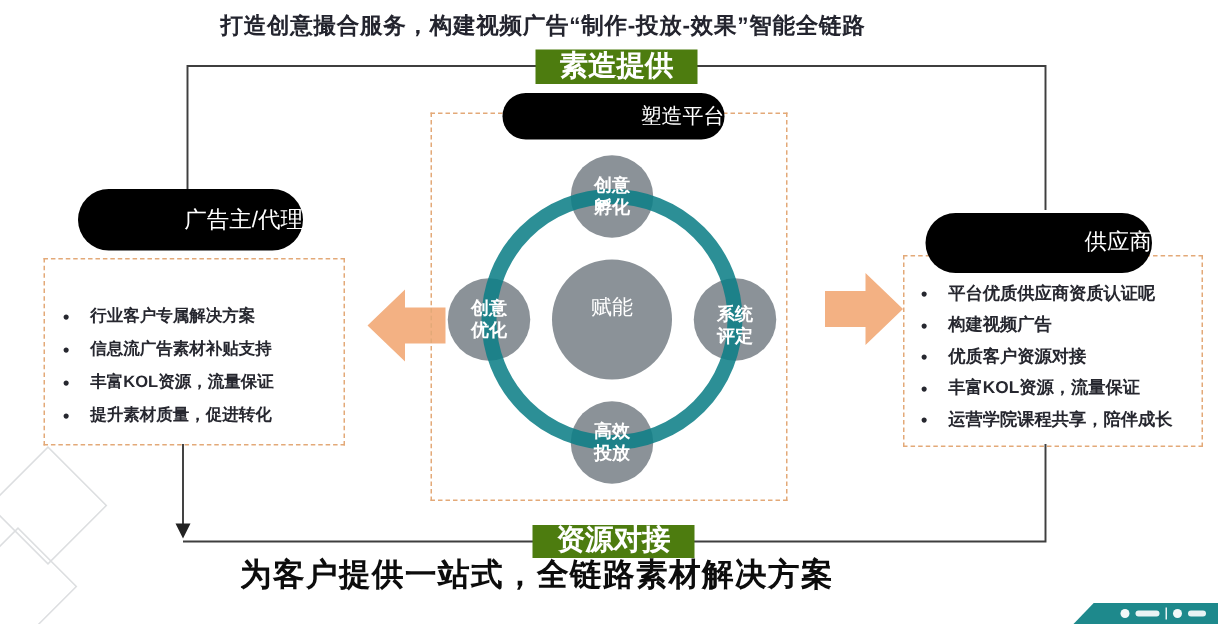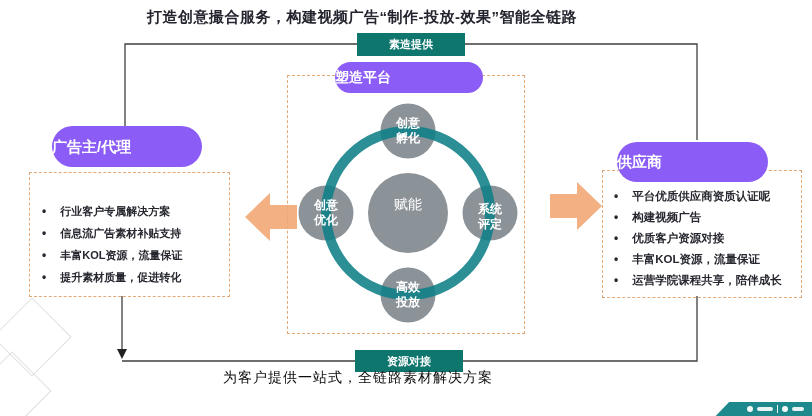--- a/index.html
+++ b/index.html
@@ -5,27 +5,27 @@
   html,body{margin:0;padding:0;background:#ffffff;}
   #page{position:relative;width:812px;height:416px;overflow:hidden;background:#ffffff;
         font-family:"Liberation Sans","DejaVu Sans",sans-serif;}
   .abs{position:absolute;}
 
   
   #header-title{left:0;top:8px;width:724px;text-align:center;font-size:15px;font-weight:bold;
                 color:#23242e;letter-spacing:.5px;z-index:4;}
 
   
-  .flow-label{background:#0f766e;color:#ffffff;font-weight:bold;font-size:11px;text-align:center;
+  .flow-label{background:#4d7c0f;color:#ffffff;font-weight:bold;font-size:19px;text-align:center;
               z-index:4;}
   #top-flow-label{left:357px;top:33px;width:108px;height:23px;line-height:23px;}
   #bottom-flow-label{left:355px;top:350px;width:108px;height:22px;line-height:22px;}
 
   
-  .pill{background:#8b5cf6;color:#ffffff;font-weight:bold;text-align:left;z-index:3;}
+  .pill{background:#000000;color:#ffffff;font-weight:normal;text-align:right;z-index:3;}
   #platform-pill{left:335px;top:62px;width:148px;height:31px;line-height:31px;border-radius:16px;font-size:14px;}
   #advertiser-pill{left:52px;top:126px;width:150px;height:41px;line-height:41px;border-radius:21px;font-size:15px;}
   #supplier-pill{left:617px;top:142px;width:151px;height:40px;line-height:40px;border-radius:20px;font-size:15px;}
 
   
   .dashed-box{border:1.5px dashed #e3a978;z-index:2;}
   #center-box{left:287px;top:75px;width:236px;height:257px;}
   #advertiser-panel{left:29px;top:172px;width:199px;height:123px;}
   #supplier-panel{left:602px;top:170px;width:198px;height:126px;}
 
@@ -37,21 +37,21 @@
   #advertiser-bullets .bullet-row{line-height:13px;margin-bottom:9px;}
   #supplier-bullets{left:614px;top:190px;width:182px;font-size:11.5px;font-weight:600;}
   #supplier-bullets .bullet-row{line-height:12.5px;margin-bottom:8.5px;}
 
   
   .node-text{color:#ffffff;font-weight:bold;font-size:12px;line-height:15px;text-align:center;z-index:4;}
   #center-text{left:368px;top:195px;width:80px;font-size:14px;line-height:18px;color:#ffffff;
                font-weight:normal;text-align:center;z-index:4;}
 
   
-  #footer-headline{left:0;top:369px;width:716px;text-align:center;font-size:14px;font-weight:normal;
+  #footer-headline{left:0;top:369px;width:716px;text-align:center;font-size:21px;font-weight:bold;
                    color:#0c0c0c;z-index:4;letter-spacing:1px;}
 
   
   .diamond{border:1.5px solid #dcdee0;transform:rotate(45deg);z-index:0;}
   #diamond-1{left:4px;top:309px;width:54px;height:54px;}
   #diamond-2{left:-16px;top:363px;width:54px;height:54px;}
 
   
   #footer-ribbon{right:0;bottom:0;width:112px;height:14px;background:#1e898c;z-index:5;
                  clip-path:polygon(14% 100%,26% 0,100% 0,100% 100%);

